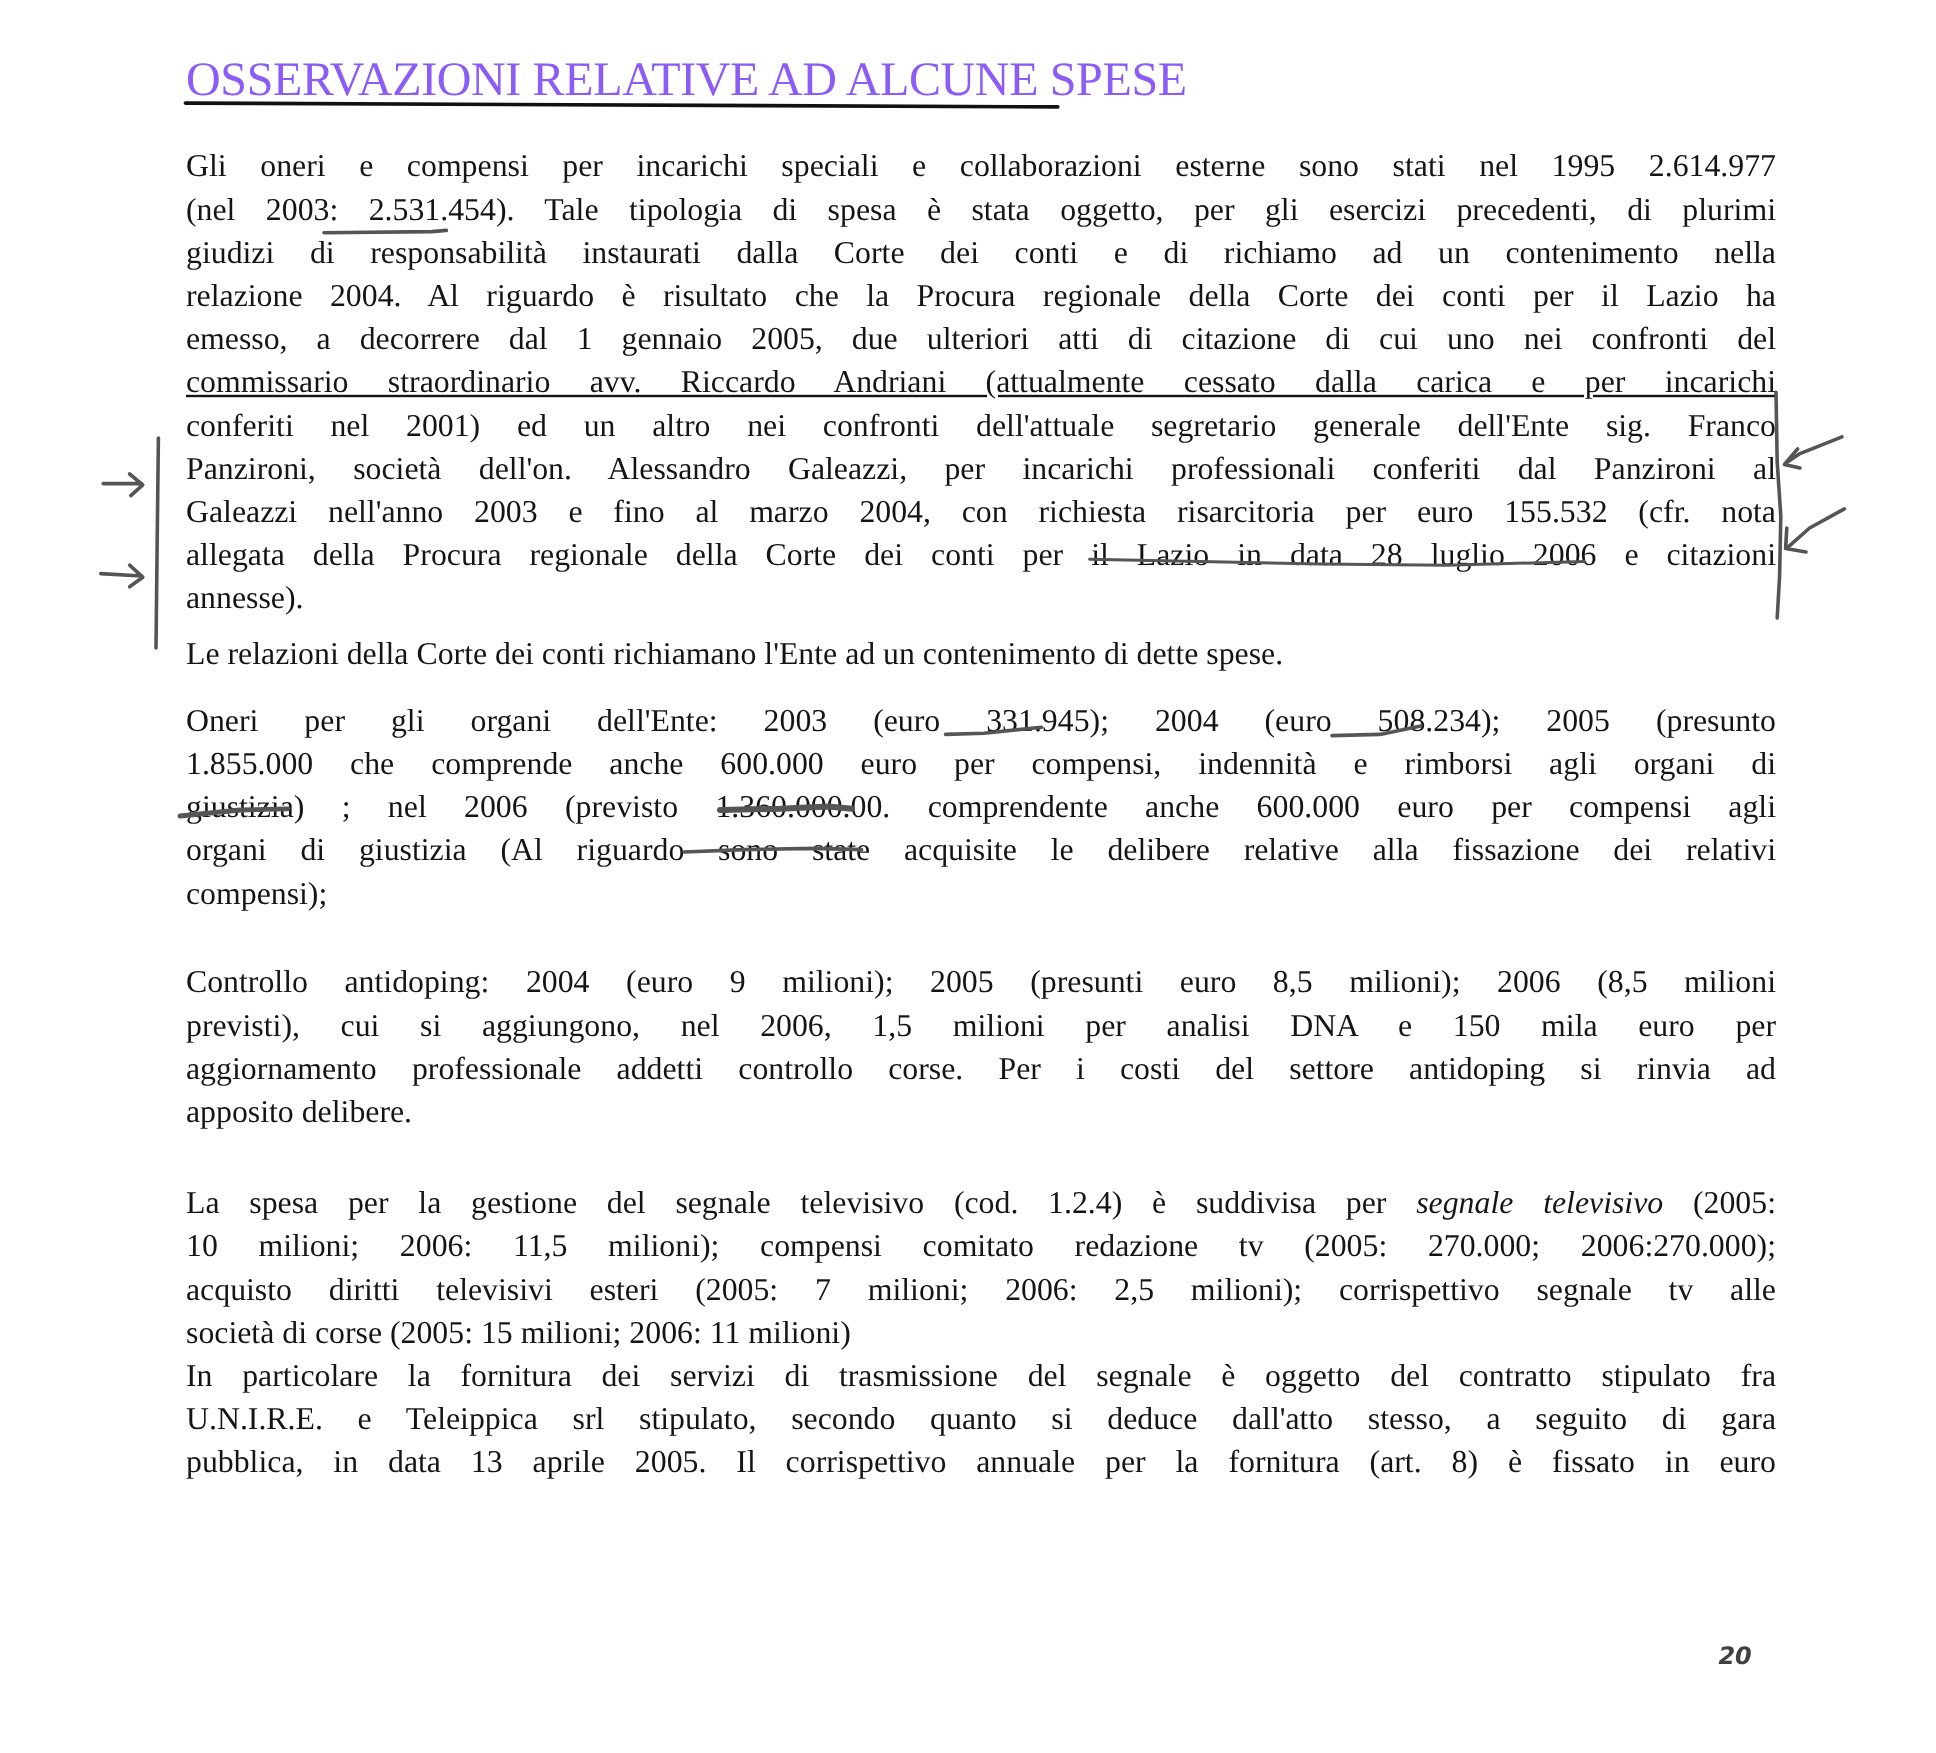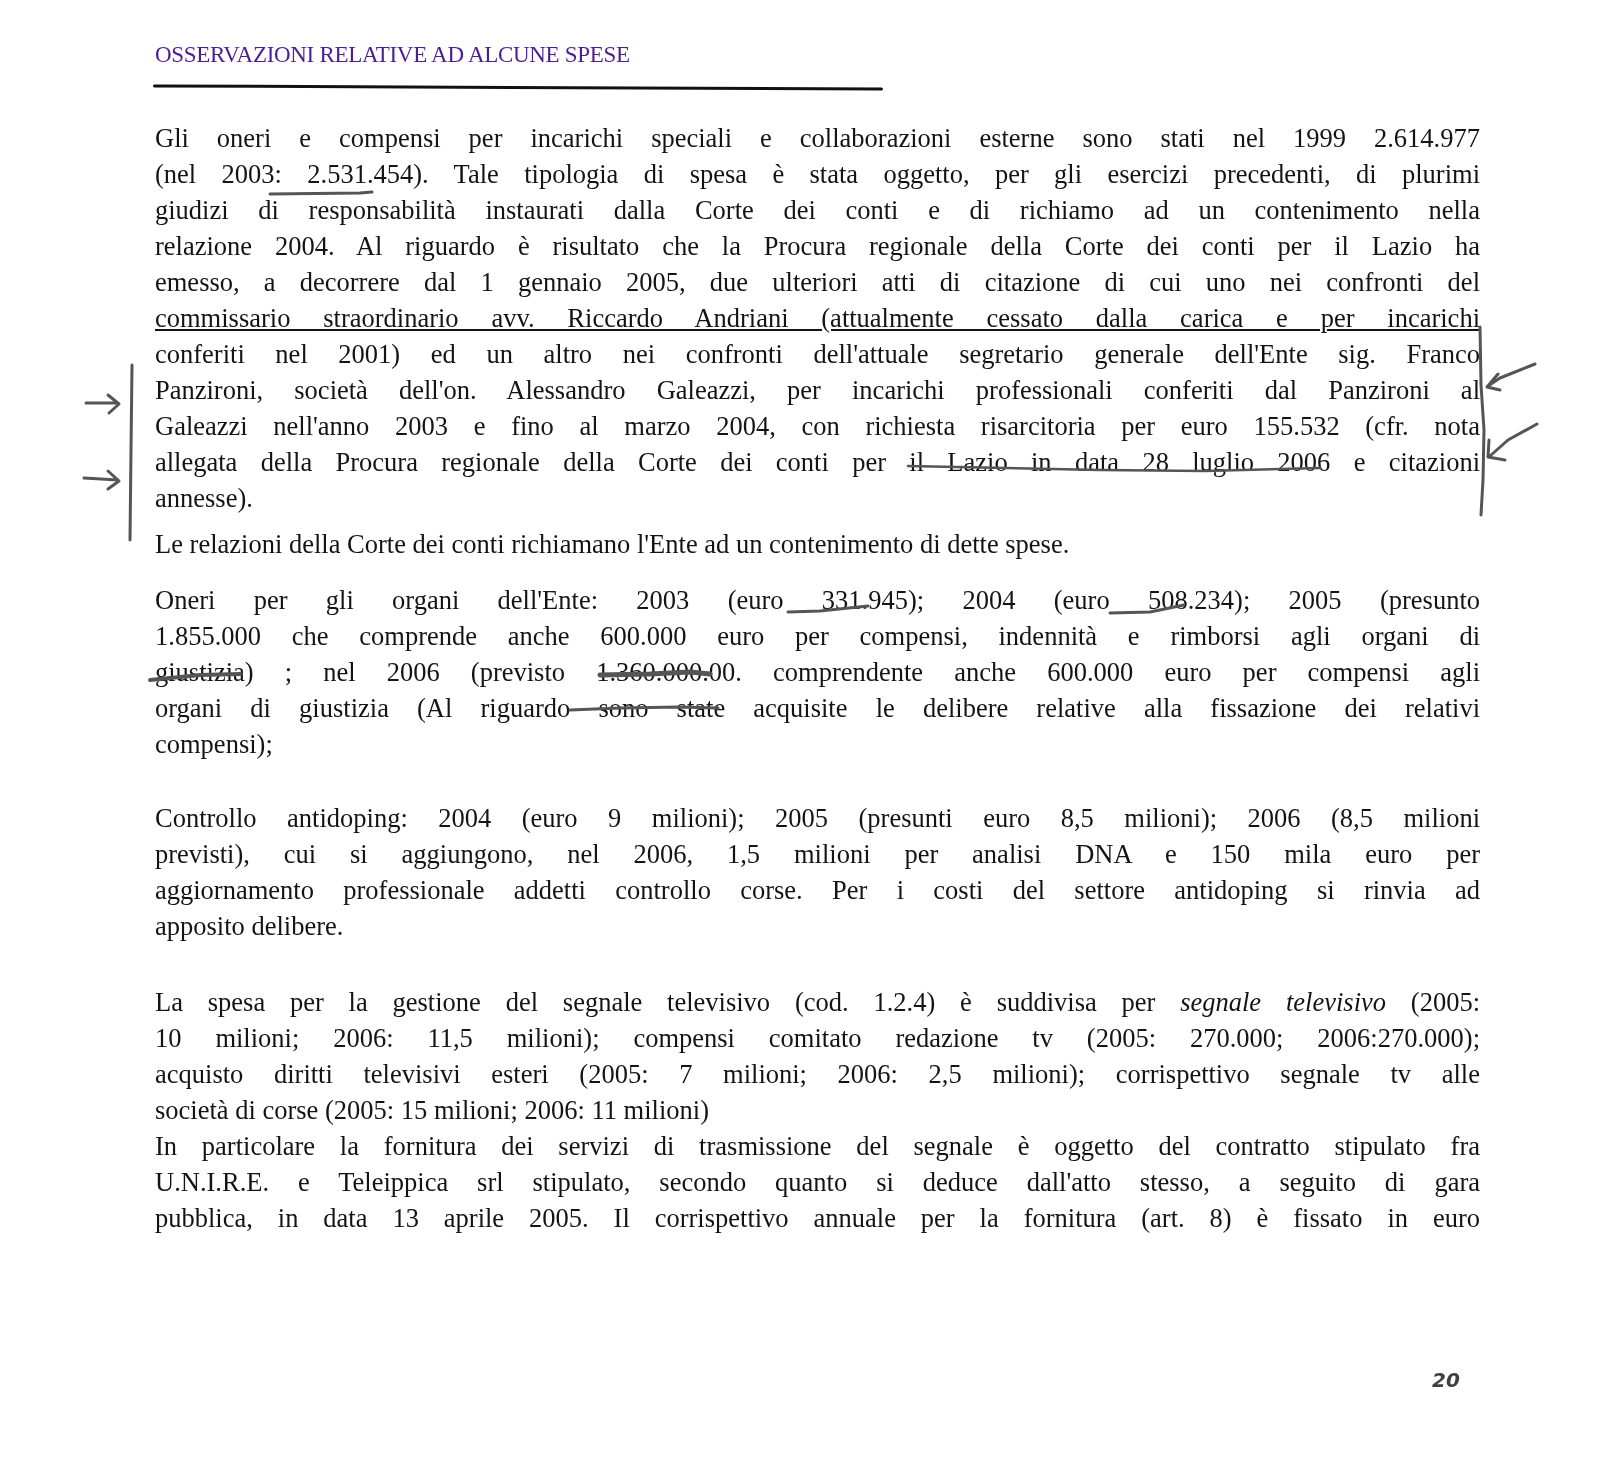--- a/index.html
+++ b/index.html
@@ -5,21 +5,21 @@
   html, body { margin: 0; padding: 0; background: #ffffff; }
   body {
     width: 1613px; height: 1461px; position: relative; overflow: hidden;
     font-family: "DejaVu Serif", "Liberation Serif", serif;
     color: #141414;
   }
   .page { position: absolute; left: 0; top: 0; width: 1613px; height: 1461px; }
   .title {
     position: absolute; left: 155px; top: 42px;
     font-family: "Liberation Serif", serif;
-    font-size: 23px; letter-spacing: -0.3px; color: #4c1d95;
+    font-size: 40px; letter-spacing: -0.3px; color: #8b5cf6;
     white-space: nowrap;
   }
   .title-underline {
     position: absolute; left: 153px; top: 86px; width: 730px; height: 3px;
     background: #111; border-radius: 2px; transform: rotate(0.25deg);
   }
   .line {
     position: absolute; left: 155px; width: 1325px;
     font-family: "Liberation Serif", serif;
     font-size: 26.5px; line-height: 36px; white-space: nowrap;
@@ -38,21 +38,21 @@
 </head>
 <body>
 
 <div class="page">
 
   <div class="title">OSSERVAZIONI RELATIVE AD ALCUNE SPESE</div>
   <div class="title-underline"></div>
 
   <div id="body-lines">
       <div>
-        <div class="line" style="top: 120px;">Gli oneri  e compensi per incarichi speciali e collaborazioni esterne sono stati nel 1999  2.614.977</div>
+        <div class="line" style="top: 120px;">Gli oneri  e compensi per incarichi speciali e collaborazioni esterne sono stati nel 1995  2.614.977</div>
         <div class="line" style="top: 156px;">(nel 2003: 2.531.454). Tale tipologia di spesa è stata oggetto, per gli esercizi precedenti, di  plurimi</div>
         <div class="line" style="top: 192px;">giudizi di responsabilità instaurati dalla Corte dei conti e di richiamo ad un contenimento nella</div>
         <div class="line" style="top: 228px; font-family: Liberation Serif, serif;">relazione 2004. Al riguardo è risultato che la Procura regionale della Corte dei conti per il Lazio ha</div>
         <div class="line" style="top: 264px;">emesso, a decorrere dal 1 gennaio 2005, due ulteriori atti di citazione di cui uno nei confronti del</div>
         <div class="line" style="top: 300px; text-decoration: underline;">commissario straordinario avv. Riccardo Andriani (attualmente cessato dalla carica e per incarichi</div>
         <div class="line" style="top: 336px;">conferiti nel 2001) ed un altro nei confronti dell'attuale segretario generale dell'Ente sig. Franco</div>
         <div class="line" style="top: 372px;">Panzironi, società dell'on. Alessandro Galeazzi, per incarichi professionali conferiti dal Panzironi al</div>
         <div class="line" style="top: 408px;">Galeazzi nell'anno 2003 e fino al marzo 2004, con richiesta risarcitoria per euro  155.532 (cfr. nota</div>
         <div class="line" style="top: 444px;">allegata della Procura regionale della Corte dei conti per il Lazio in data  28 luglio 2006 e citazioni</div>
         <div class="line last" style="top: 480px;">annesse).</div>

